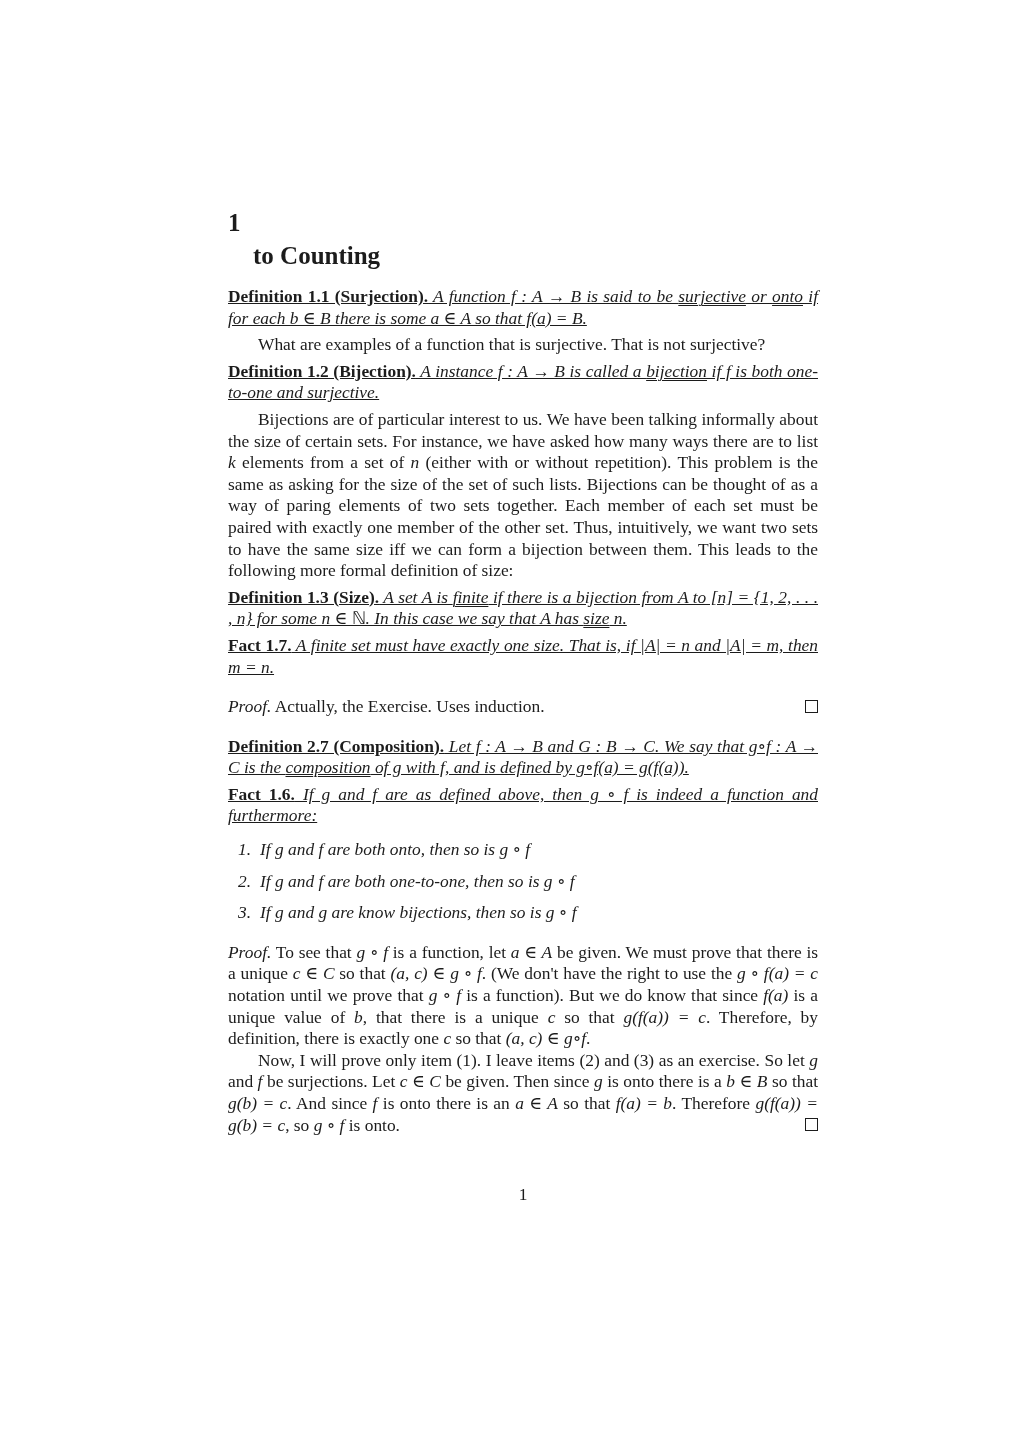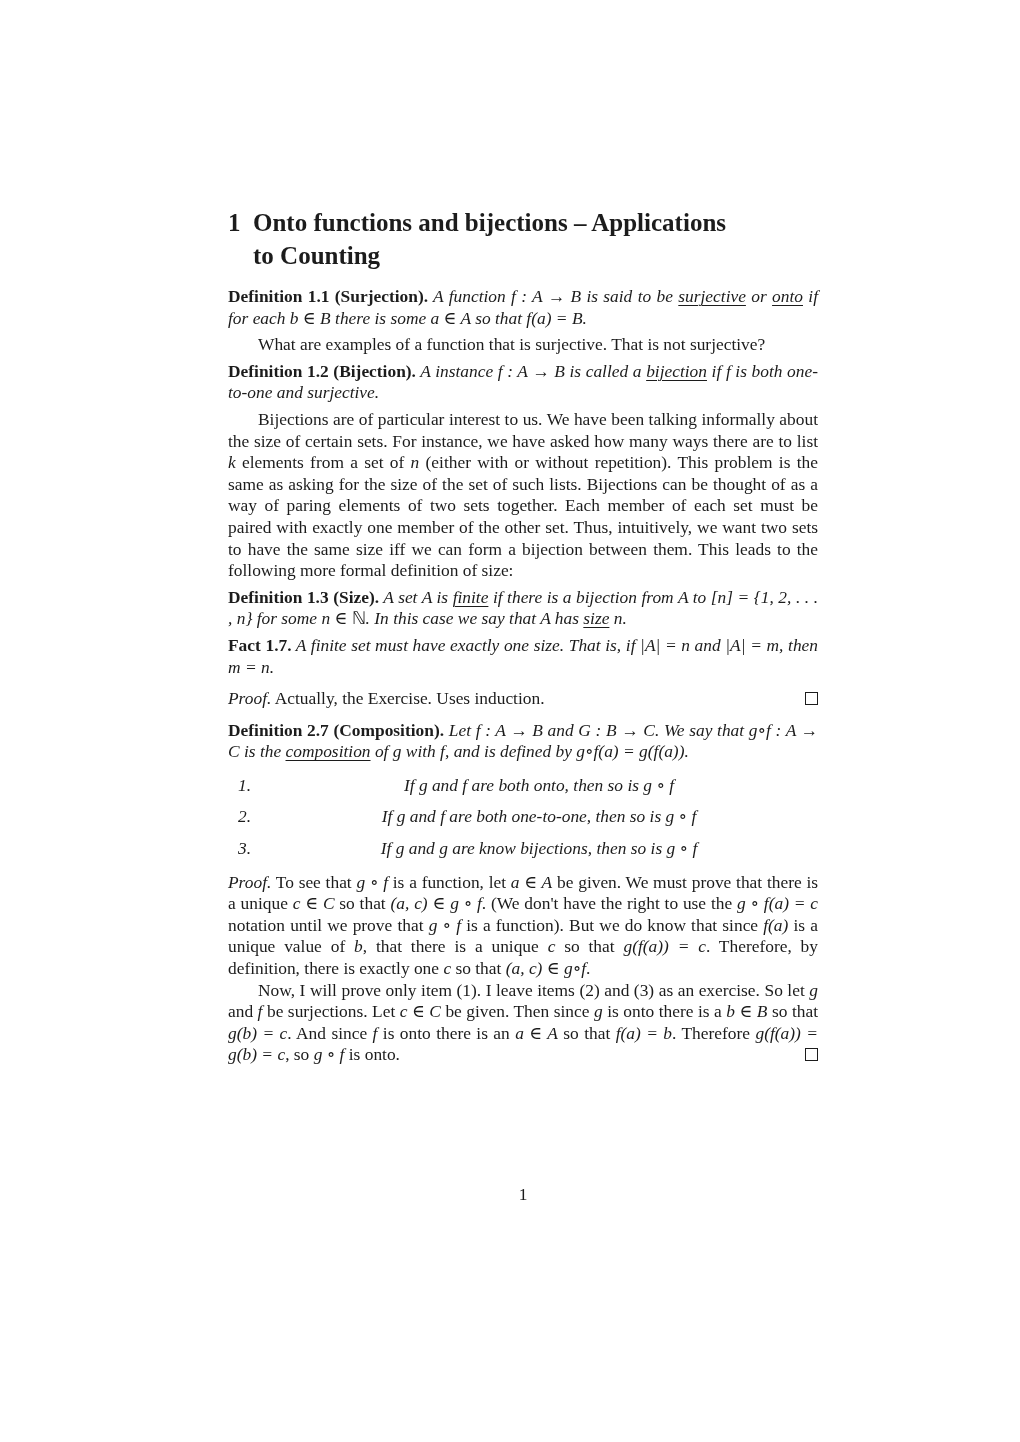--- a/index.html
+++ b/index.html
@@ -26,32 +26,32 @@
     font-weight: bold;
     font-size: 25px;
     line-height: 33px;
     text-align: left;
     margin: 0 0 14px 0;
   }
   .section-number { flex: 0 0 25px; }
   .section-title { flex: 1; }
   .para { margin: 0; text-indent: 30px; }
   .para.noindent { text-indent: 0; }
-  .thm-block { margin: 5px 0; }
-  .proof-block { position: relative; margin: 10px 0; }
+  .thm-block { margin: 5px 0; text-decoration: underline; }
+  .proof-block { position: relative; margin: 18px 0; }
   .enum-block { margin: 12px 0; padding: 0; }
   .enum-item {
     display: flex;
     margin: 10px 0;
     padding-left: 10px;
     font-style: italic;
     text-align: left;
   }
   .enum-label { flex: 0 0 22px; }
-  .enum-body { flex: 1; text-align: center; }
+  .enum-body { flex: 1; }
   .rb { font-weight: bold; font-style: normal; }
   .ri { font-style: italic; }
   .ru { text-decoration: underline; text-underline-offset: 3px; text-decoration-thickness: 1px; }
   .qed {
     position: absolute;
     right: 0;
     bottom: 5px;
     width: 11px;
     height: 11px;
     border: 1px solid #1c1c1c;
@@ -67,36 +67,37 @@
   }
 </style>
 </head>
 <body>
 
 <div class="page">
   <div class="content">
     <header class="section-heading">
       <span class="section-number">1</span>
       <span class="section-title">
-        <span>Onto functions and bijections – Applications</span><br>
+        <br>
         <span>to Counting</span>
       </span>
     </header>
     <main>
         <p class="para noindent thm-block"><span class="rb">Definition 1.1 (Surjection).</span><span class="ri"> A function f : A → B is said to be </span><span class="ri ru">surjective</span><span class="ri"> or </span><span class="ri ru">onto</span><span class="ri"> if for each b ∈ B there is some a ∈ A so that f(a) = B.</span></p>
         <p class="para"><span>What are examples of a function that is surjective. That is not surjective?</span></p>
         <p class="para noindent thm-block"><span class="rb">Definition 1.2 (Bijection).</span><span class="ri"> A instance f : A → B is called a </span><span class="ri ru">bijection</span><span class="ri"> if f is both one-to-one and surjective.</span></p>
         <p class="para"><span>Bijections are of particular interest to us. We have been talking informally about the size of certain sets. For instance, we have asked how many ways there are to list </span><span class="ri">k</span><span> elements from a set of </span><span class="ri">n</span><span> (either with or without repetition). This problem is the same as asking for the size of the set of such lists. Bijections can be thought of as a way of paring elements of two sets together. Each member of each set must be paired with exactly one member of the other set. Thus, intuitively, we want two sets to have the same size iff we can form a bijection between them. This leads to the following more formal definition of size:</span></p>
         <p class="para noindent thm-block"><span class="rb">Definition 1.3 (Size).</span><span class="ri"> A set A is </span><span class="ri ru">finite</span><span class="ri"> if there is a bijection from A to [n] = {1, 2, . . . , n} for some n ∈ ℕ. In this case we say that A has </span><span class="ri ru">size</span><span class="ri"> n.</span></p>
         <p class="para noindent thm-block"><span class="rb">Fact 1.7.</span><span class="ri"> A finite set must have exactly one size. That is, if |A| = n and |A| = m, then m = n.</span></p>
         <div class="proof-block">
           <p class="para noindent"><span class="ri">Proof.</span><span> Actually, the Exercise. Uses induction.</span></p>
           <span class="qed"></span>
         </div>
         <p class="para noindent thm-block"><span class="rb">Definition 2.7 (Composition).</span><span class="ri"> Let f : A → B and G : B → C. We say that g∘f : A → C is the </span><span class="ri ru">composition</span><span class="ri"> of g with f, and is defined by g∘f(a) = g(f(a)).</span></p>
+        <p class="para noindent thm-block"><span class="rb">Fact 1.6.</span><span class="ri"> If g and f are as defined above, then g ∘ f is indeed a function and furthermore:</span></p>
         <div class="enum-block">
           <div class="enum-item">
             <span class="enum-label ri">1.</span>
             <span class="enum-body"><span class="ri">If g and f are both onto, then so is g ∘ f</span></span>
           </div>
           <div class="enum-item">
             <span class="enum-label ri">2.</span>
             <span class="enum-body"><span class="ri">If g and f are both one-to-one, then so is g ∘ f</span></span>
           </div>
           <div class="enum-item">

